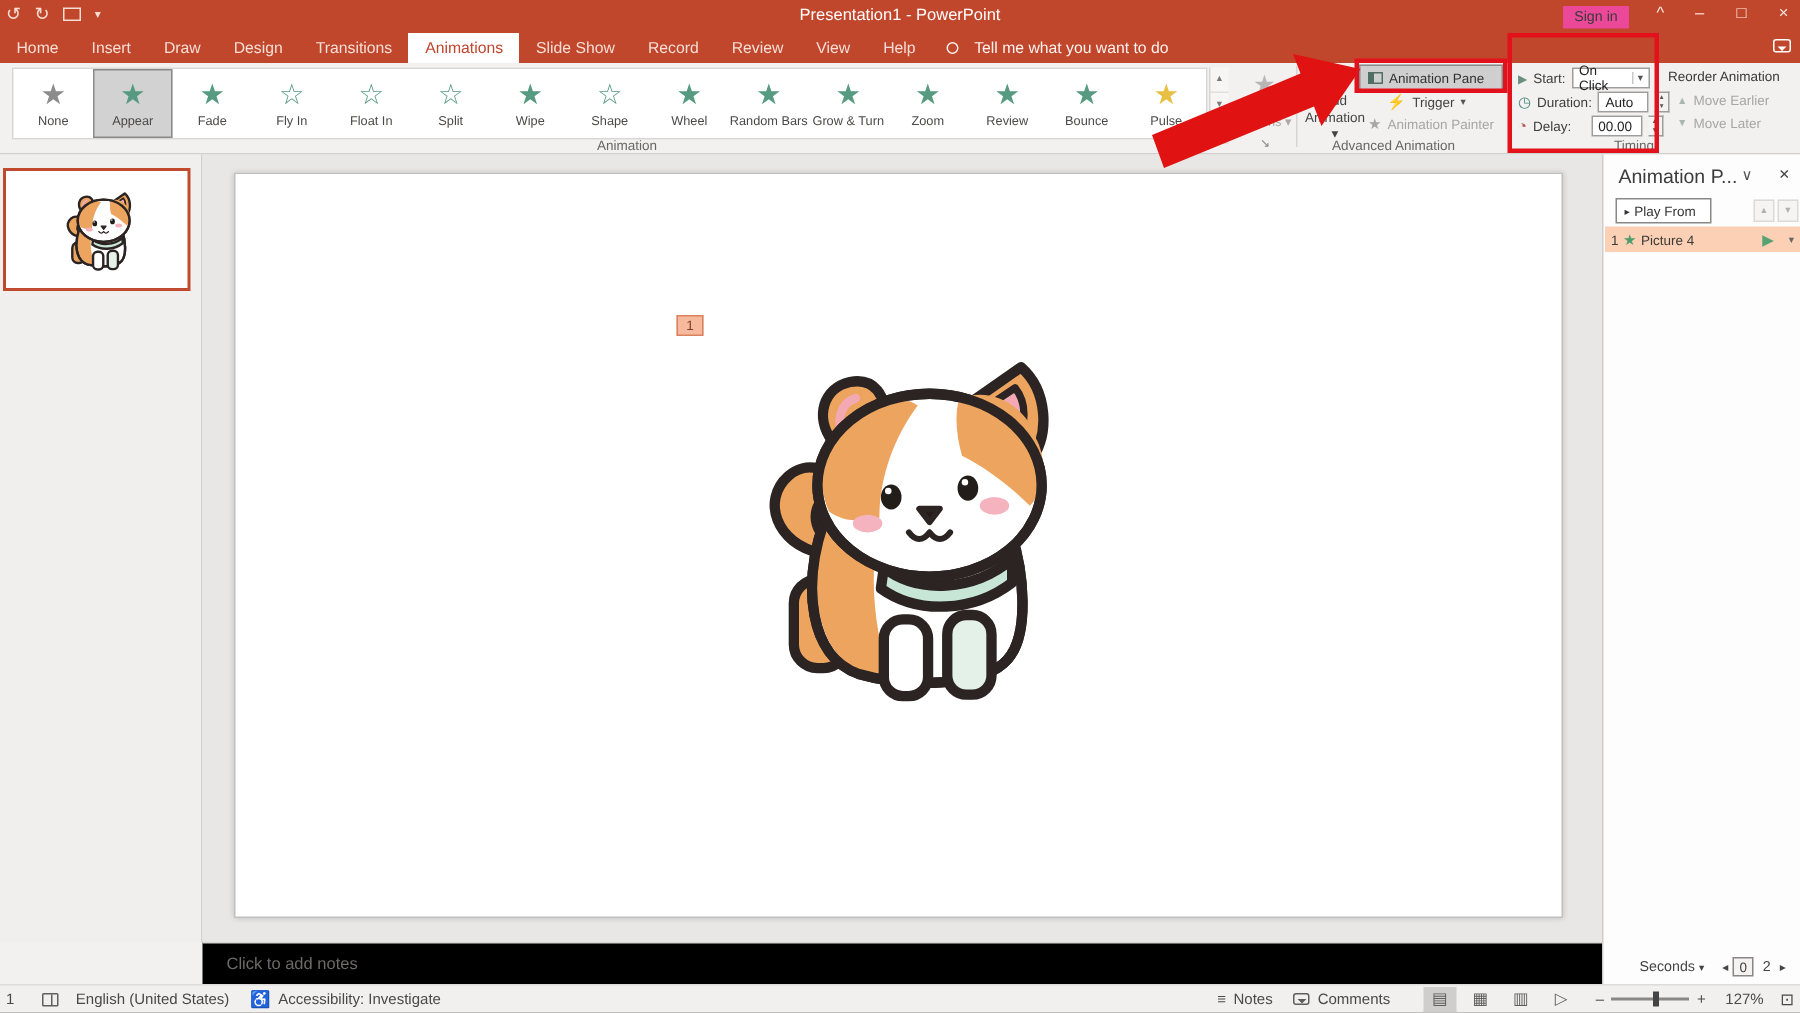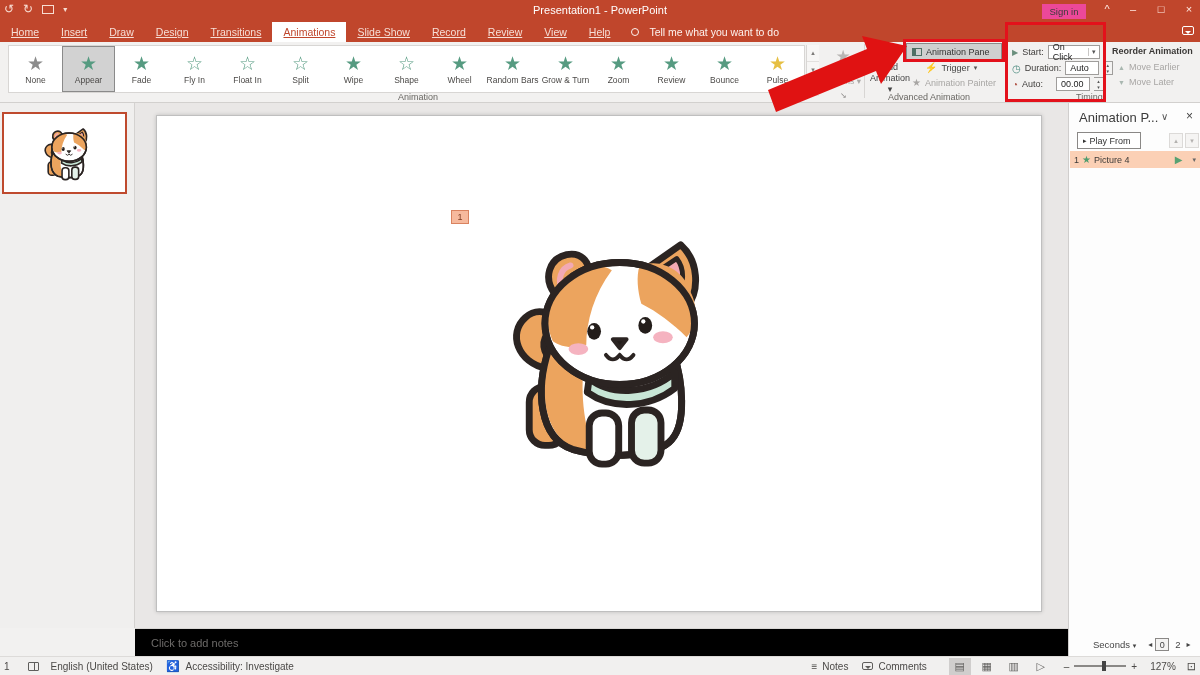--- a/index.html
+++ b/index.html
@@ -12,21 +12,21 @@
   .titlebar { left:0; top:0; width:1200px; height:22px; background:#c0462c; color:#fff; }
   .qat { left:4px; top:2px; display:flex; gap:9px; align-items:center; color:#f8ddd2; font-size:12px; }
   .qat span { cursor:default; }
   .win-title { left:0; right:0; top:4px; text-align:center; font-size:11px; color:#ffffff; }
   .signin { left:1042px; top:4px; width:44px; height:15px; background:#ec4899; color:#3b3b3b;
             font-size:9.5px; text-align:center; line-height:15px; }
   .winctl { top:3px; color:#ffe9e2; font-size:11px; width:22px; text-align:center; }
 
   
   .tabrow { left:0; top:22px; width:1200px; height:20px; background:#c0462c; display:flex; align-items:stretch; }
-  .tab { color:#f6ded6; font-size:10.5px; padding:4px 11px 15px 11px;text-decoration:underline; }
+  .tab { color:#f6ded6; font-size:10.5px; padding:4px 11px 15px 11px; }
   .tab.active { background:#ffffff; color:#c0462c; }
   .tellme { display:flex; align-items:center; gap:10px; color:#fdf3ef; font-size:10.5px; padding:0 10px; }
   .bulb { width:8px; height:8px; border:1px solid #fdf3ef; border-radius:50%; display:inline-block; }
   .tab-bubble { position:absolute; right:6px; top:26px; width:12px; height:9px; border:1px solid #ffffff; border-radius:2px; }
   .tab-bubble:after { content:""; position:absolute; left:2px; bottom:-3px; border:3px solid transparent; border-top-color:#ffffff; }
 
   
   .ribbon { left:0; top:42px; width:1200px; height:61px; background:#f2f1f0; border-bottom:1px solid #d2d0ce; }
   .gallery { left:8px; top:3px; width:797px; height:48px; background:#ffffff; border:1px solid #d8d6d4; display:flex; }
   .gi { width:53px; display:flex; flex-direction:column; align-items:center; justify-content:center; gap:1px; }
@@ -303,32 +303,32 @@
       <span class="tbox" style="width:34px;">
         <span class="val">Auto</span>
       </span>
       <span class="spin">
           <span>▴</span>
           <span>▾</span>
         </span>
     </div>
     <div class="abs trow" style="left:1012px; top:35px;">
       <span style="color:#b3584a;font-size:10px;">◔</span>
-      <span>Auto:</span>
+      <span>Delay:</span>
       <span class="tbox" style="width:34px; margin-left:9px;">
         <span class="val">00.00</span>
       </span>
       <span class="spin">
           <span>▴</span>
           <span>▾</span>
         </span>
     </div>
     <div class="abs grp-label" style="left:1076px; top:50px;">Timing</div>
 
-    <div class="abs" style="left:1112px; top:4px; font-size:9px; color:#3b3937;font-weight:bold;">Reorder Animation</div>
+    <div class="abs" style="left:1112px; top:4px; font-size:9px; color:#3b3937;">Reorder Animation</div>
     <div class="abs smallrow" style="left:1118px; top:20px;">
       <span class="reord-ic">▲</span>
       <span class="gray-t">Move Earlier</span>
     </div>
     <div class="abs smallrow" style="left:1118px; top:35px;">
       <span class="reord-ic">▼</span>
       <span class="gray-t">Move Later</span>
     </div>
   </div>
 

